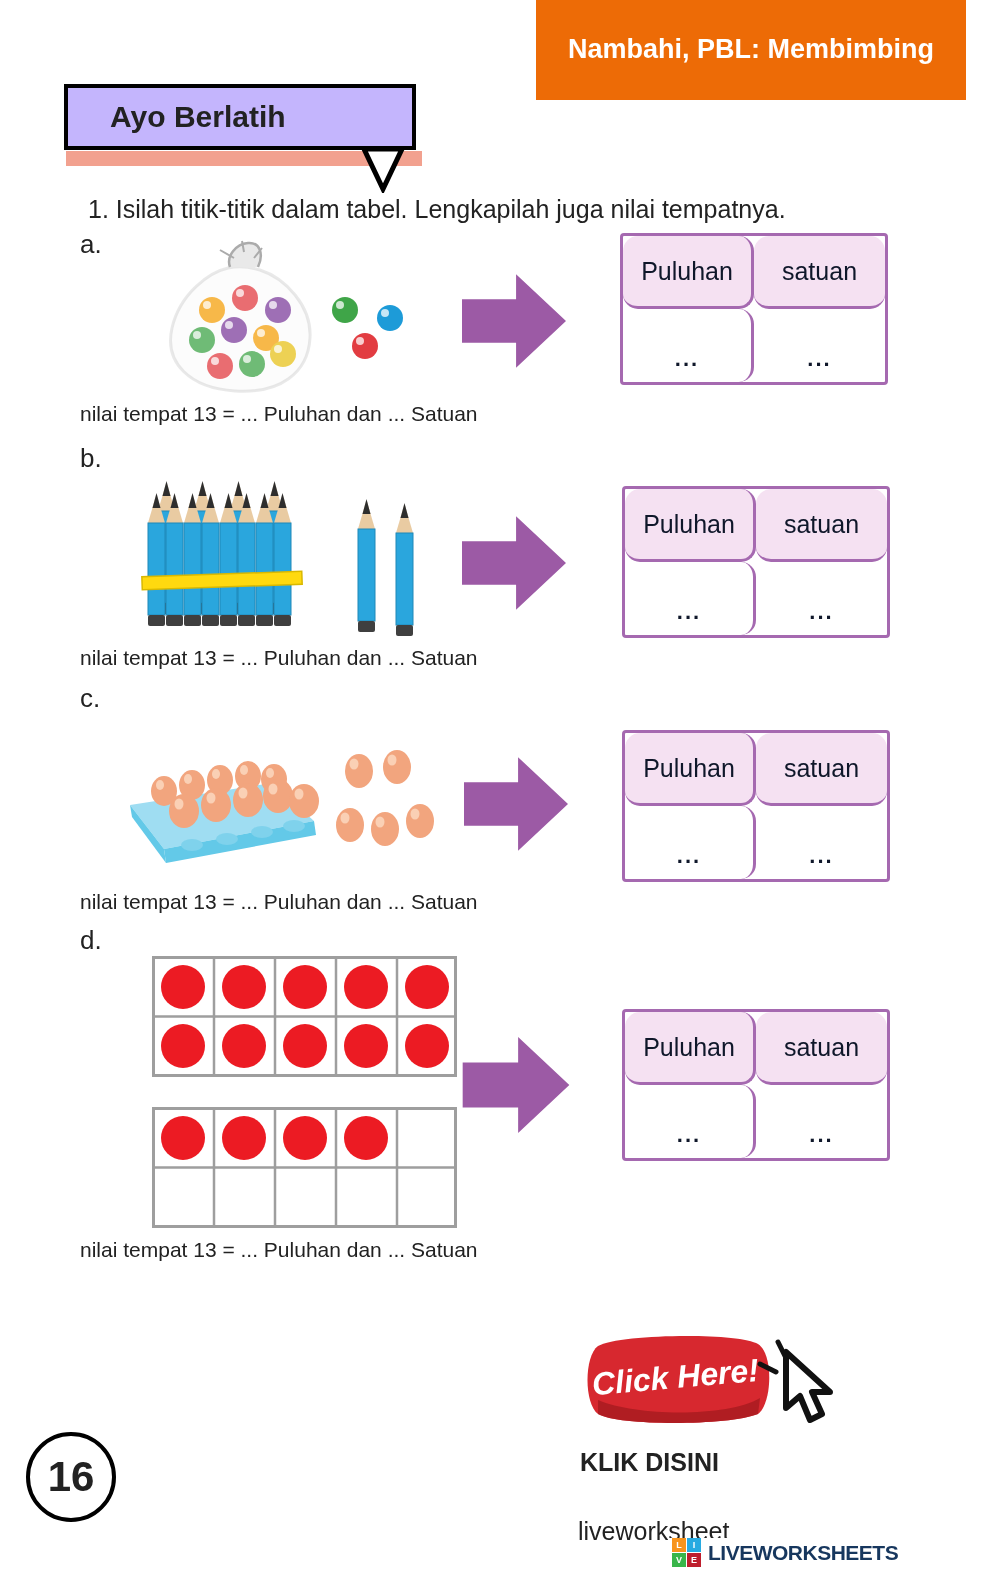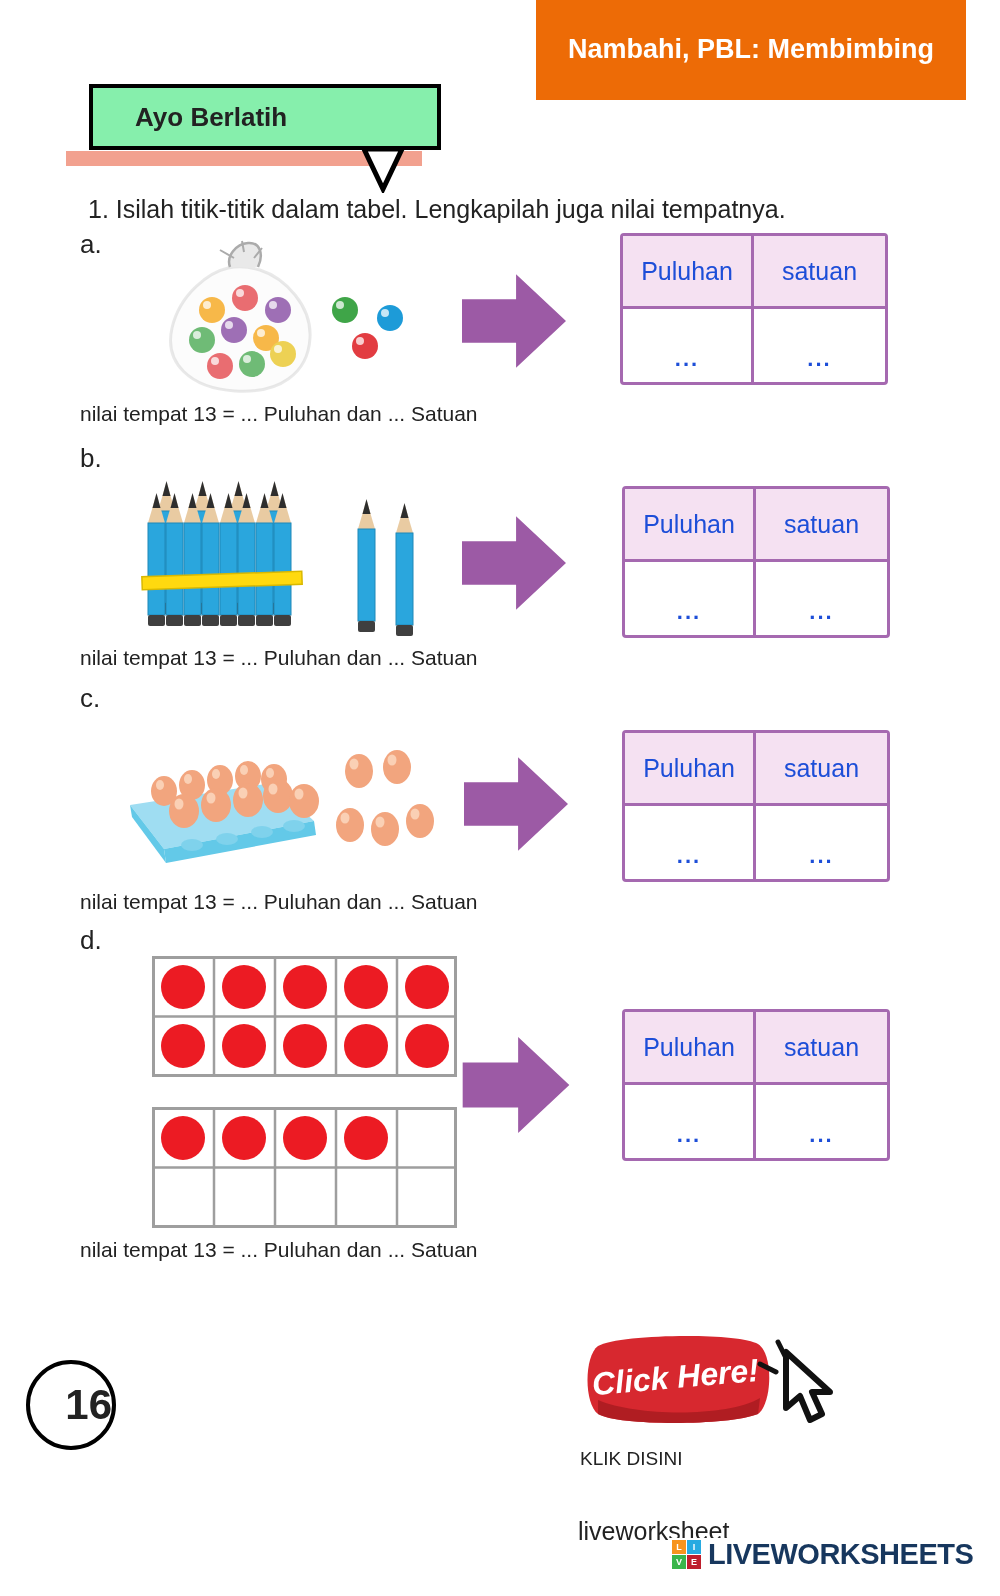--- a/index.html
+++ b/index.html
@@ -4,47 +4,47 @@
 <style>
   * { margin:0; padding:0; box-sizing:border-box; }
   body { background:#e8e8e8; font-family:"Liberation Sans", sans-serif; }
   .page { position:relative; width:1000px; height:1596px; background:#ffffff; overflow:hidden; color:#222; margin:0 auto; }
   .abs { position:absolute; }
 
   
   .badge { left:536px; top:0; width:430px; height:100px; background:#ED6B06; color:#fff;
            font-weight:bold; font-size:27px; line-height:1.25; display:flex; flex-direction:column;
            align-items:center; justify-content:center; text-align:center; }
-  .title-box { left:64px; top:84px; width:352px; height:66px; background:#86efac; border:4px solid #000;
-               display:flex; align-items:center; padding-left:42px; font-size:26px; font-weight:bold; z-index:3;margin-left:25px; }
+  .title-box { left:64px; top:84px; width:352px; height:66px; background:#c4b5fd; border:4px solid #000;
+               display:flex; align-items:center; padding-left:42px; font-size:30px; font-weight:bold; z-index:3; }
   .salmon-bar { left:66px; top:151px; width:356px; height:15px; background:#F2A18F; z-index:1; }
   .tail { left:360px; top:147px; z-index:2; }
 
   .instruction { left:80px; top:195px; font-size:25px;margin-left:8px; }
   .item-label { font-size:26px; }
   .caption { font-size:21px; }
 
   
   .pv-table { width:268px; height:152px; border:3px solid #A569B0; border-radius:4px; background:#fff;
               display:grid; grid-template-columns:1fr 1fr; grid-template-rows:1fr 1fr; }
-  .pv-cell { display:flex; align-items:center; justify-content:center; font-size:25px; color:#1d4ed8; }
+  .pv-cell { display:flex; align-items:center; justify-content:center; font-size:25px; color:#0f172a;border-radius:15px; }
   .pv-head { background:#F5E1F2; border-bottom:3px solid #A569B0; }
   .pv-br { border-right:3px solid #A569B0; }
   .pv-val { align-items:flex-end; padding-bottom:10px; font-weight:bold; font-size:22px; letter-spacing:2px; }
 
   
-  .klik-bold { font-size:19px; font-weight:normal; }
+  .klik-bold { font-size:25px; font-weight:bold; }
   .klik-text { font-size:25px; }
-  .page-circle { left:26px; top:1360px; width:90px; height:90px; border:4px solid #000; border-radius:50%;
-                 display:flex; align-items:center; justify-content:flex-end; font-size:42px; font-weight:bold; }
+  .page-circle { left:26px; top:1432px; width:90px; height:90px; border:4px solid #000; border-radius:50%;
+                 display:flex; align-items:center; justify-content:center; font-size:42px; font-weight:bold; }
   .logo { left:668px; top:1538px; display:flex; align-items:center; gap:7px; background:#fff; padding-left:4px; }
   .logo-grid { display:grid; grid-template-columns:14px 14px; grid-template-rows:14px 14px; gap:1px; }
   .logo-sq { width:14px; height:14px; display:flex; align-items:center; justify-content:center;
              color:#fff; font-size:9px; font-weight:bold; }
-  .logo-text { font-size:29px; font-weight:bold; color:#17375E; letter-spacing:-0.5px; }
+  .logo-text { font-size:21px; font-weight:bold; color:#17375E; letter-spacing:-0.5px; }
 </style>
 </head>
 <body>
 
 <div class="page">
 
   <div class="abs badge">
     <span>Nambahi, PBL: Membimbing</span>
   </div>
 

